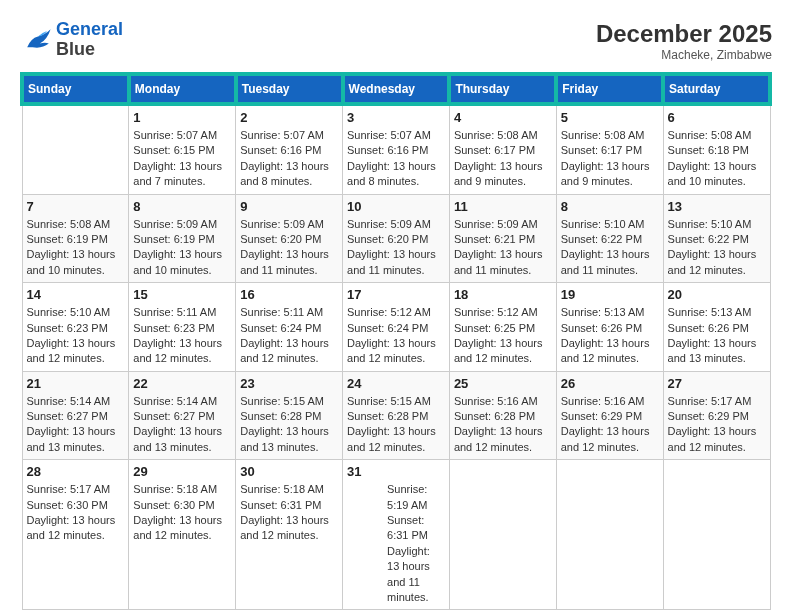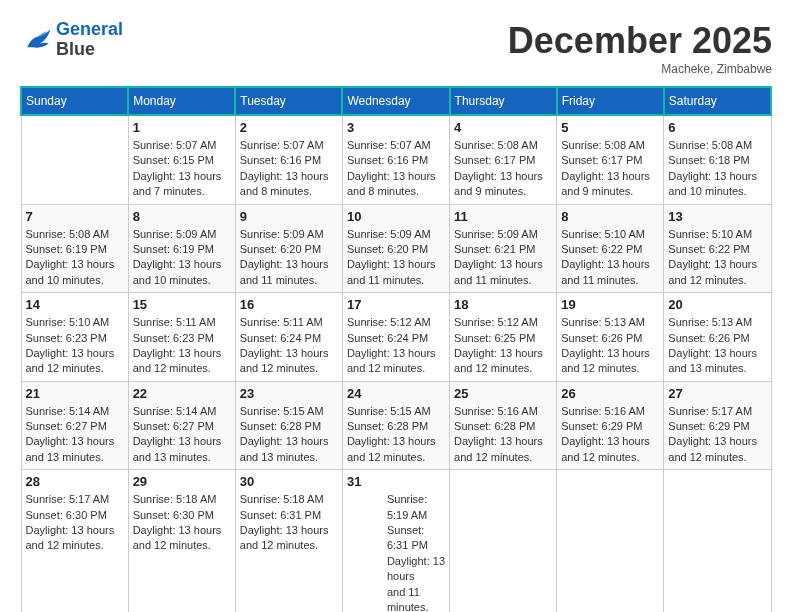--- a/index.html
+++ b/index.html
@@ -30,41 +30,41 @@
       color: #1565c0;
     }
     .logo-bird {
       width: 36px;
       height: 36px;
     }
     .title-block {
       text-align: right;
     }
     .month-title {
-      font-size: 36px;
+      font-size: 24px;
       font-weight: bold;
       color: #333;
     }
     .location {
       font-size: 12px;
       color: #555;
     }
     table {
       width: 100%;
       border-collapse: collapse;
       font-size: 11px;
     }
     th {
       background-color: #1565c0;
       color: #fff;
       padding: 6px 4px;
       text-align: left;
       font-size: 12px;
-      font-weight: normal;
-      border: 2px solid #14b8a6;
+      font-weight: bold;
+      border: 4px solid #14b8a6;
     }
     td {
       border: 1px solid #ccc;
       vertical-align: top;
       padding: 4px;
       height: 80px;
       width: 14.28%;
     }
     .day-num {
       font-size: 13px;

